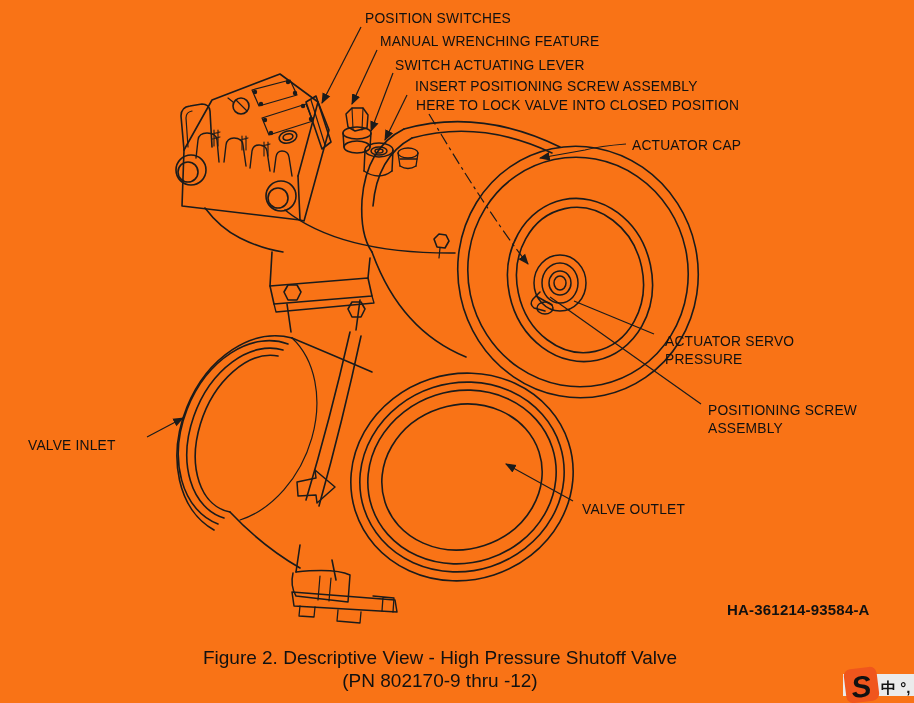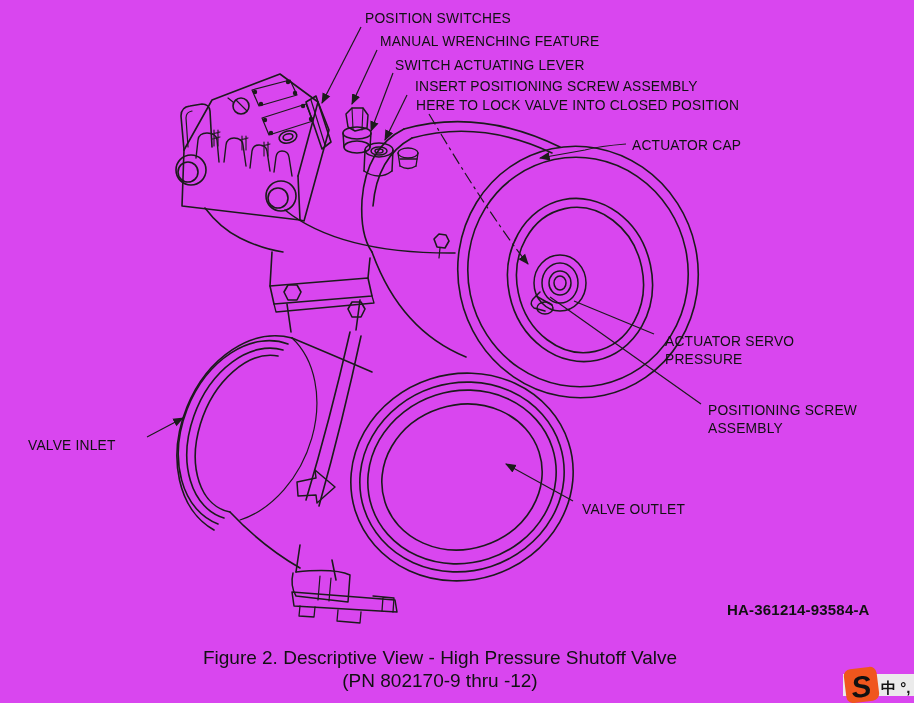--- a/index.html
+++ b/index.html
@@ -1,19 +1,19 @@
 <!DOCTYPE html>
 <html><head>
 <meta charset="utf-8">
 <style>
   html,body{margin:0;padding:0;background:#fff;}
   .page{
     position:relative;
     width:914px;height:703px;
-    background:#d946ef;
+    background:#f97316;
     overflow:hidden;
     font-family:"Liberation Sans", sans-serif;
   }
   svg text{
     font-family:"Liberation Sans", sans-serif;
     fill:#111;
   }
   .callout{font-size:13.8px;letter-spacing:.2px;}
   .caption{font-size:19px;}
   .dwgnum{font-size:15px;font-weight:bold;letter-spacing:.2px;}

